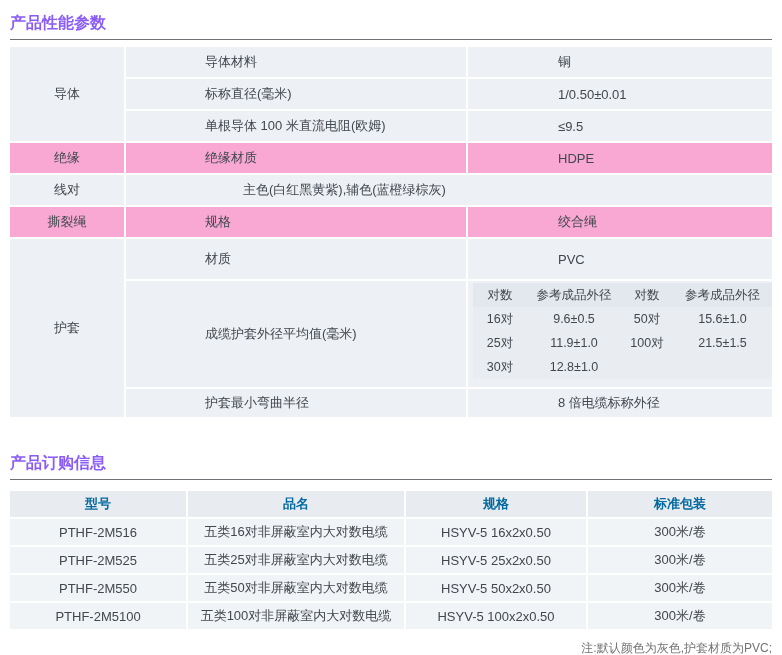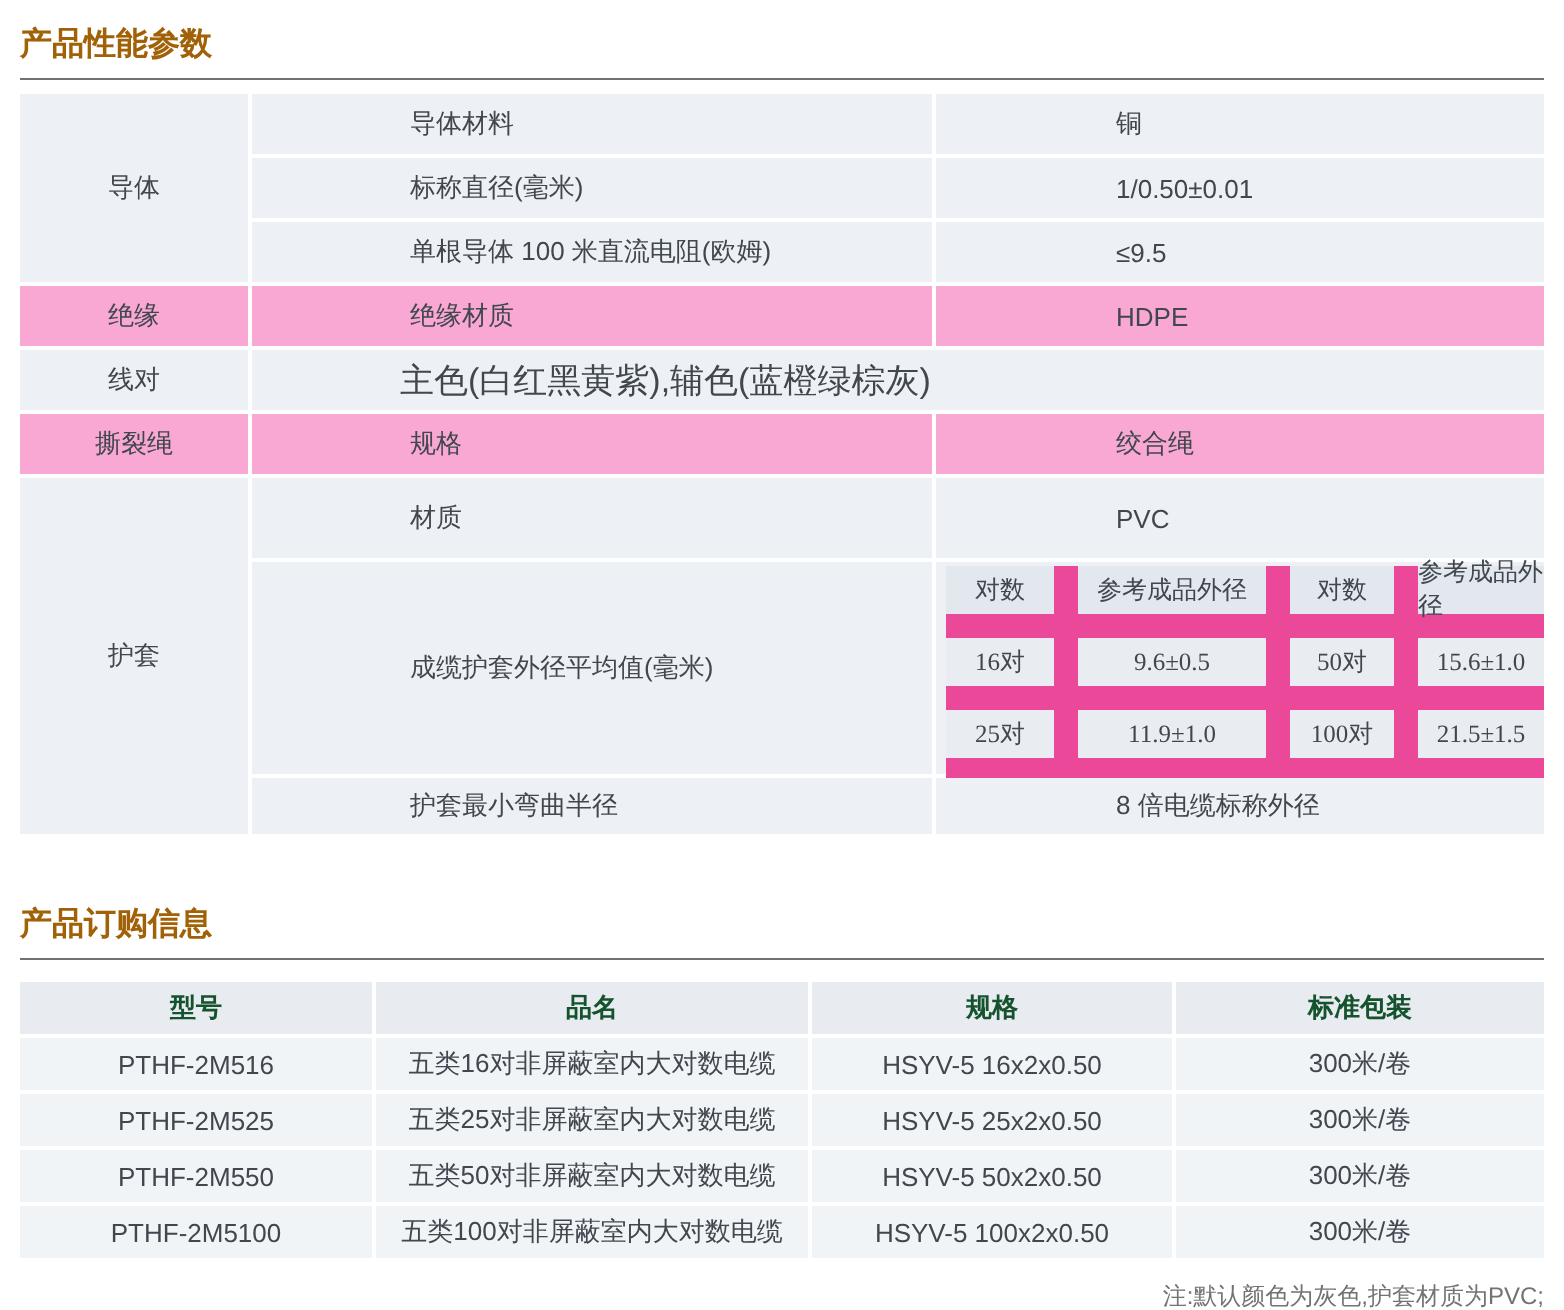--- a/index.html
+++ b/index.html
@@ -5,21 +5,21 @@
   html,body{margin:0;padding:0;background:#ffffff;}
   body{
     width:782px;height:655px;overflow:hidden;
     font-family:"Liberation Sans","DejaVu Sans",sans-serif;
     color:#41474e;
     -webkit-font-smoothing:antialiased;
   }
   .page{width:782px;box-sizing:border-box;padding:0 10px;}
 
   .sec-title{
-    font-size:16px;font-weight:bold;color:#a16207;
+    font-size:16px;font-weight:bold;color:#8b5cf6;
     margin:13px 0 0 0;line-height:1.2;
   }
   .sec-title.second{margin-top:36px;}
   .rule{border-bottom:1px solid #6e7276;margin-top:7px;height:0;}
 
   
   .t1{display:flex;flex-direction:column;gap:2px;margin-top:7px;}
   .g-row{display:flex;gap:2px;}
   .g-label{
     width:114px;flex:none;display:flex;align-items:center;justify-content:center;
@@ -33,44 +33,44 @@
   .p-cell{
     width:340px;flex:none;box-sizing:border-box;padding-left:79px;
     display:flex;align-items:center;font-size:13px;
   }
   .v-cell{
     flex:1;box-sizing:border-box;padding-left:90px;
     display:flex;align-items:center;font-size:13px;
   }
   .v-cell.nested-holder{padding:2px 0;display:block;}
   .m-cell{
-    flex:1;box-sizing:border-box;padding-left:74px;
-    display:flex;align-items:center;font-size:17px;
+    flex:1;box-sizing:border-box;padding-left:117px;
+    display:flex;align-items:center;font-size:13px;
   }
   .gray .g-label,.gray .p-cell,.gray .v-cell,.gray .m-cell{background:#edf0f4;}
   .white .g-label,.white .p-cell,.white .v-cell,.white .m-cell{background:#f9a8d4;}
 
   
   .nested{
-    margin-left:5px;width:299px;background:#ec4899;
-    display:grid;grid-template-columns:54px 94px 52px 1fr;gap:12px;font-family:Liberation Serif, serif;
+    margin-left:5px;width:299px;background:#0369a1;
+    display:grid;grid-template-columns:54px 94px 52px 1fr;gap:0;
   }
   .n-cell{
     height:24px;background:#e9edf2;font-size:12.5px;
     display:flex;align-items:center;justify-content:center;
   }
   .n-cell.n-head{background:#e3e8ee;}
 
   
   .t2{
     display:grid;grid-template-columns:176px 216px 180px 1fr;gap:2px;
     margin-top:11px;
   }
   .t2 .th{
-    height:26px;background:#e8ebef;font-size:13px;font-weight:bold;color:#14532d;
+    height:26px;background:#e8ebef;font-size:13px;font-weight:bold;color:#0369a1;
     display:flex;align-items:center;justify-content:center;
   }
   .t2 .td{
     height:26px;background:#f1f4f7;font-size:13px;
     display:flex;align-items:center;justify-content:center;
   }
 
   .note{font-size:12px;text-align:right;margin-top:11px;color:#737373;}
 </style>
 </head>

